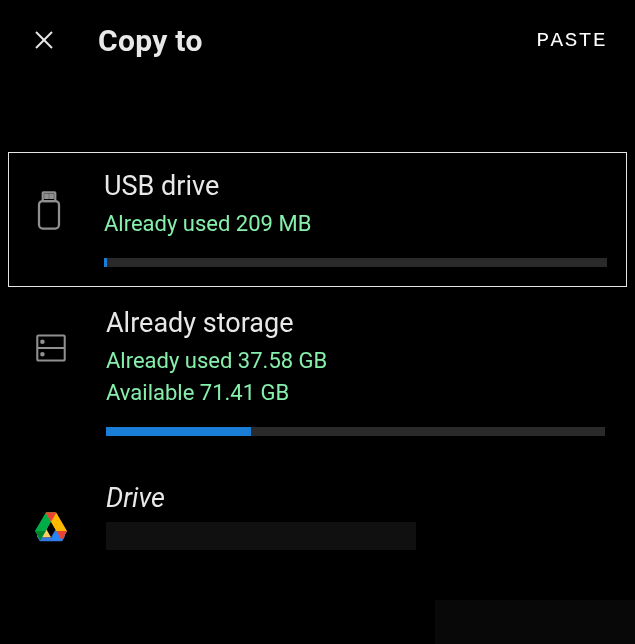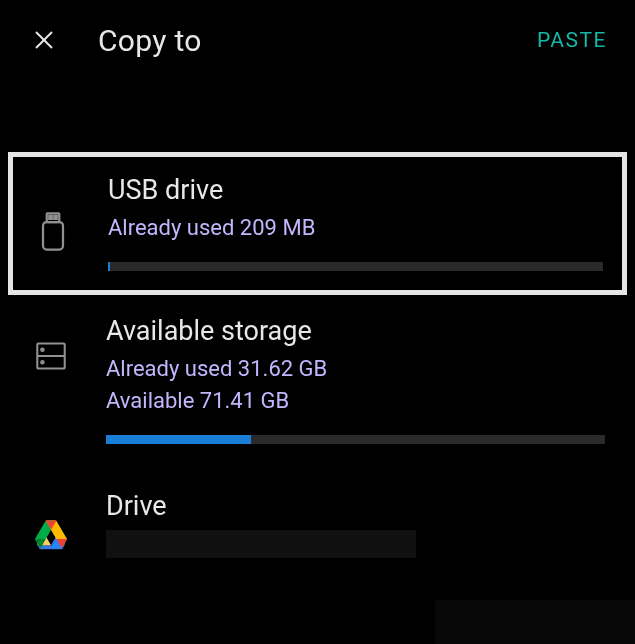--- a/index.html
+++ b/index.html
@@ -30,52 +30,52 @@
       justify-content: center;
       cursor: pointer;
       color: #e8e8e8;
     }
     .close-btn svg {
       width: 24px;
       height: 24px;
     }
     .title {
       font-size: 30px;
-      font-weight: 400;
+      font-weight: 700;
       margin-left: 38px;
       color: #e8e8e8;
       letter-spacing: 0.3px;
     }
     .actions {
       margin-left: auto;
       display: flex;
       gap: 36px;
     }
     .action-btn {
       font-size: 21px;
       font-weight: 400;
-      color: #14b8a6;
+      color: #ffffff;
       letter-spacing: 1.5px;
       cursor: pointer;
+      font-family: Liberation Mono, monospace;
     }
     .storage-list {
       padding-top: 72px;
     }
     .storage-item {
       display: flex;
       align-items: flex-start;
       padding: 20px 30px 22px 30px;
       cursor: pointer;
       position: relative;
     }
     .storage-item.highlighted {
-      border: 5px solid #e5e5e5;
+      border: 1px solid #e5e5e5;
       margin: 0 8px;
       padding: 17px 19px 19px 19px;
-      align-items: center;
     }
     .storage-icon {
       width: 42px;
       height: 42px;
       display: flex;
       align-items: center;
       justify-content: center;
       color: #909090;
       margin-top: 20px;
       flex-shrink: 0;
@@ -89,21 +89,21 @@
       flex: 1;
     }
     .storage-name {
       font-size: 27px;
       font-weight: 400;
       color: #e8e8e8;
       margin-bottom: 6px;
     }
     .storage-stats {
       font-size: 22px;
-      color: #c4b5fd;
+      color: #86efac;
       line-height: 1.45;
     }
     .stats-inline {
       display: flex;
       gap: 18px;
     }
     .progress-bar {
       margin-top: 18px;
       height: 9px;
       background: #2a2a2a;
@@ -114,20 +114,21 @@
       height: 100%;
       background: #1a7ed6;
     }
     .drive-icon {
       width: 34px;
       height: 32px;
       margin-top: 4px;
     }
     .drive-item {
       padding-top: 26px;
+      font-style: italic;
     }
     .drive-item .storage-details {
       margin-top: -2px;
     }
     .drive-item .storage-name {
       margin-bottom: 8px;
     }
     .redacted {
       background: #101010;
       height: 28px;
@@ -184,23 +185,23 @@
   <div class="storage-item">
     <div class="storage-icon">
       <svg viewBox="0 0 28 28" fill="none" stroke="currentColor" stroke-width="1.8">
         <rect x="2" y="3" width="24" height="22" rx="1"></rect>
         <line x1="2" y1="14" x2="26" y2="14"></line>
         <circle cx="6.5" cy="8.5" r="1.1" fill="currentColor"></circle>
         <circle cx="6.5" cy="19.5" r="1.1" fill="currentColor"></circle>
       </svg>
     </div>
     <div class="storage-details">
-      <div class="storage-name">Available storage</div>
+      <div class="storage-name">Already storage</div>
       <div class="storage-stats">
-        <div>Already used 31.62 GB</div>
+        <div>Already used 37.58 GB</div>
         <div>Available 71.41 GB</div>
       </div>
       <div class="progress-bar">
         <div class="progress-fill" style="width:29%"></div>
       </div>
     </div>
   </div>
 
   <div class="storage-item drive-item">
     <div class="storage-icon">

